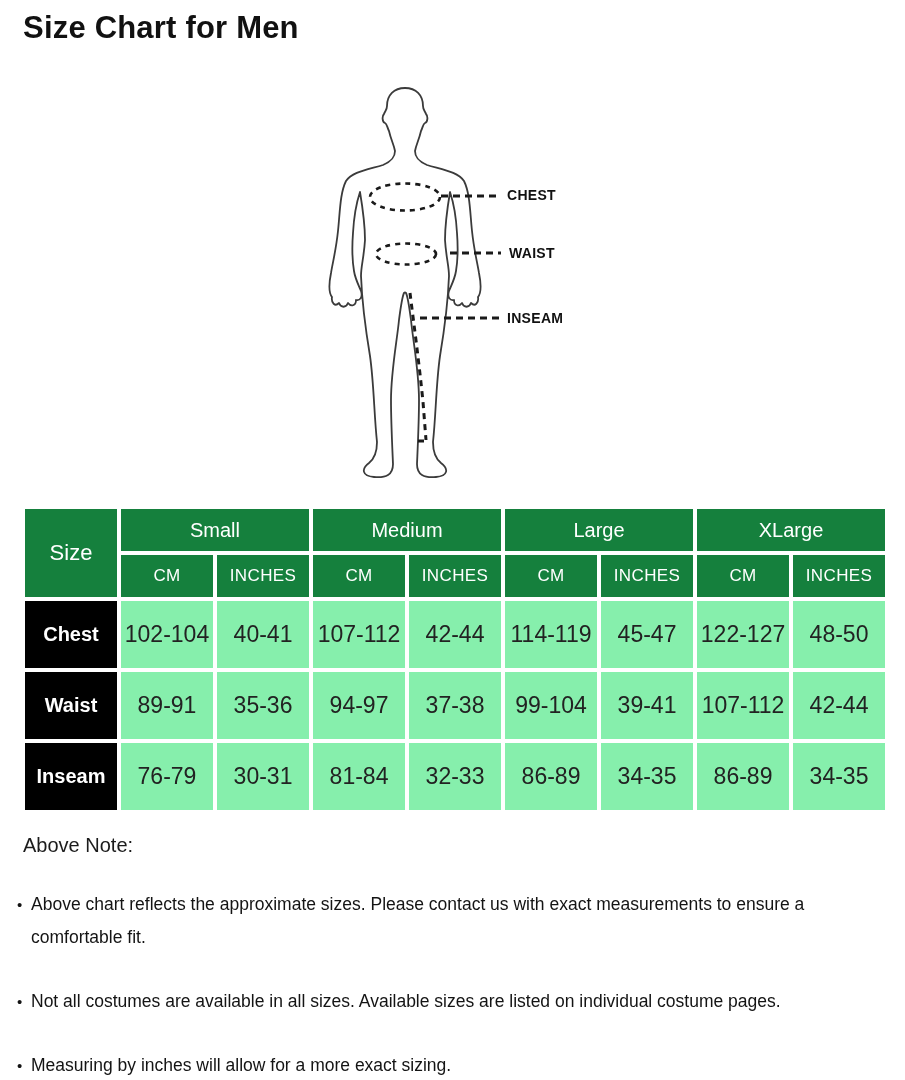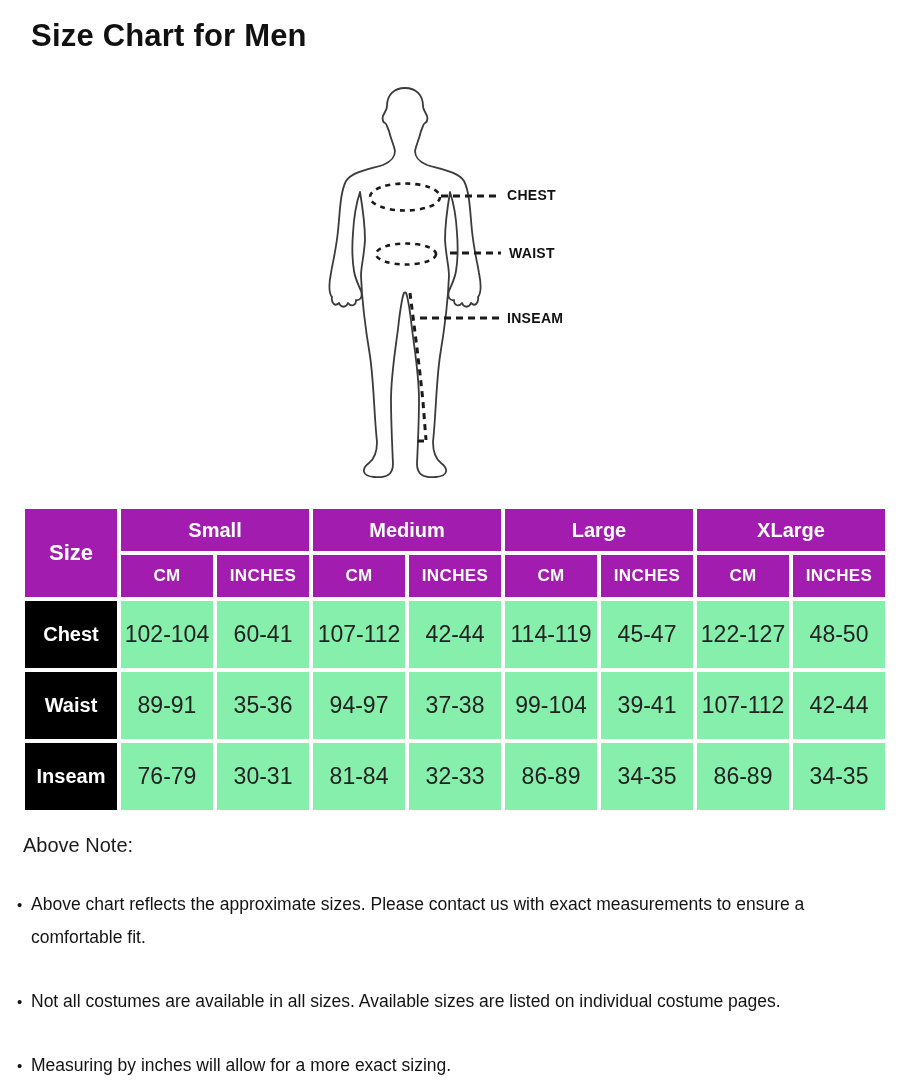--- a/index.html
+++ b/index.html
@@ -11,21 +11,21 @@
     background: #ffffff;
     font-family: "Liberation Sans", sans-serif;
     overflow: hidden;
   }
 
   
   .page-title {
     position: absolute;
     left: 23px;
     top: 10px;
-    margin: 8px;
+    margin: 0;
     font-size: 31px;
     font-weight: bold;
     color: #111111;
     letter-spacing: 0.2px;
   }
 
   
   .diagram-svg {
     position: absolute;
     left: 0;
@@ -56,23 +56,23 @@
   .size-table th, .size-table td {
     border: 4px solid #ffffff;
     text-align: center;
     vertical-align: middle;
     padding: 0;
     overflow: hidden;
   }
   .size-table thead tr { height: 46px; }
   .size-table tbody tr { height: 71px; }
   .size-table thead th {
-    background: #a21caf;
+    background: #15803d;
     color: #ffffff;
-    font-weight: bold;
+    font-weight: normal;
   }
   .size-table th.corner { font-size: 22px; }
   .size-table th.grp    { font-size: 20px; }
   .size-table th.unit   { font-size: 17px; letter-spacing: 0.4px; text-align: center; }
   .size-table tbody th {
     background: #000000;
     color: #ffffff;
     font-size: 20px;
     font-weight: bold;
   }
@@ -227,21 +227,21 @@
         <th class="unit">CM</th>
         <th class="unit">INCHES</th>
         <th class="unit">CM</th>
         <th class="unit">INCHES</th>
       </tr>
     </thead>
     <tbody>
       <tr>
         <th>Chest</th>
         <td>102-104</td>
-        <td>60-41</td>
+        <td>40-41</td>
         <td>107-112</td>
         <td>42-44</td>
         <td>114-119</td>
         <td>45-47</td>
         <td>122-127</td>
         <td>48-50</td>
       </tr>
       <tr>
         <th>Waist</th>
         <td>89-91</td>

